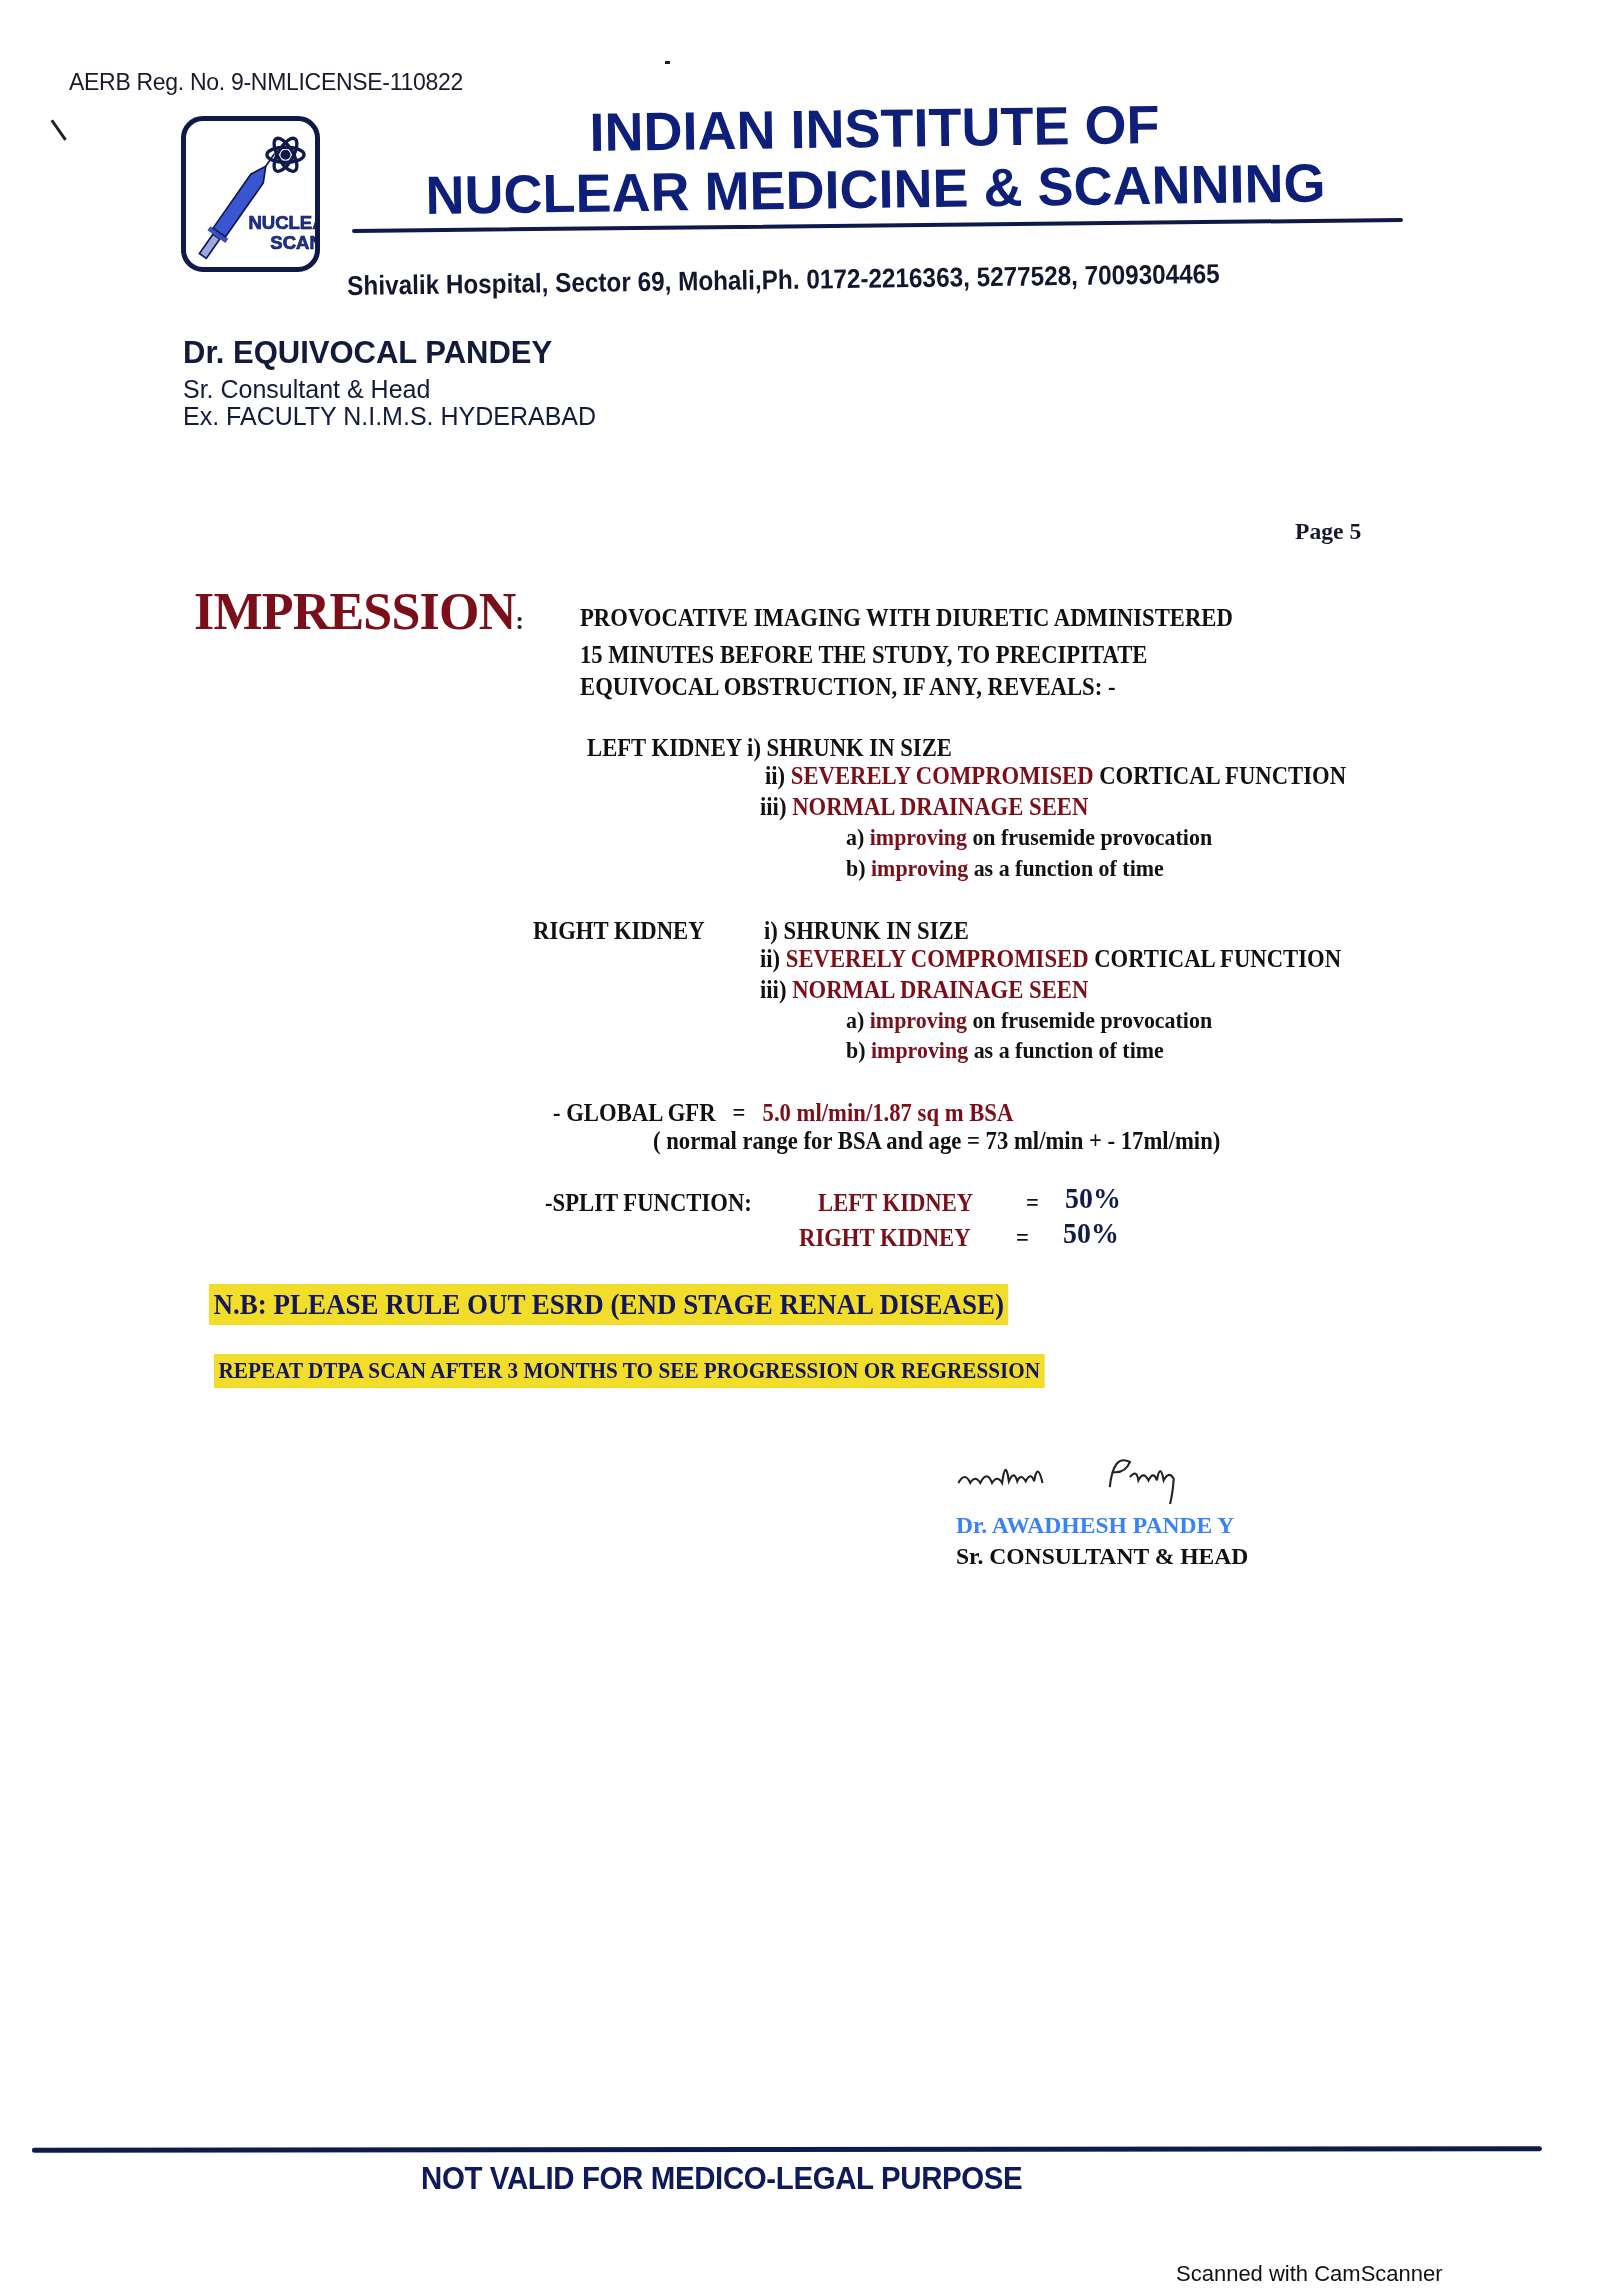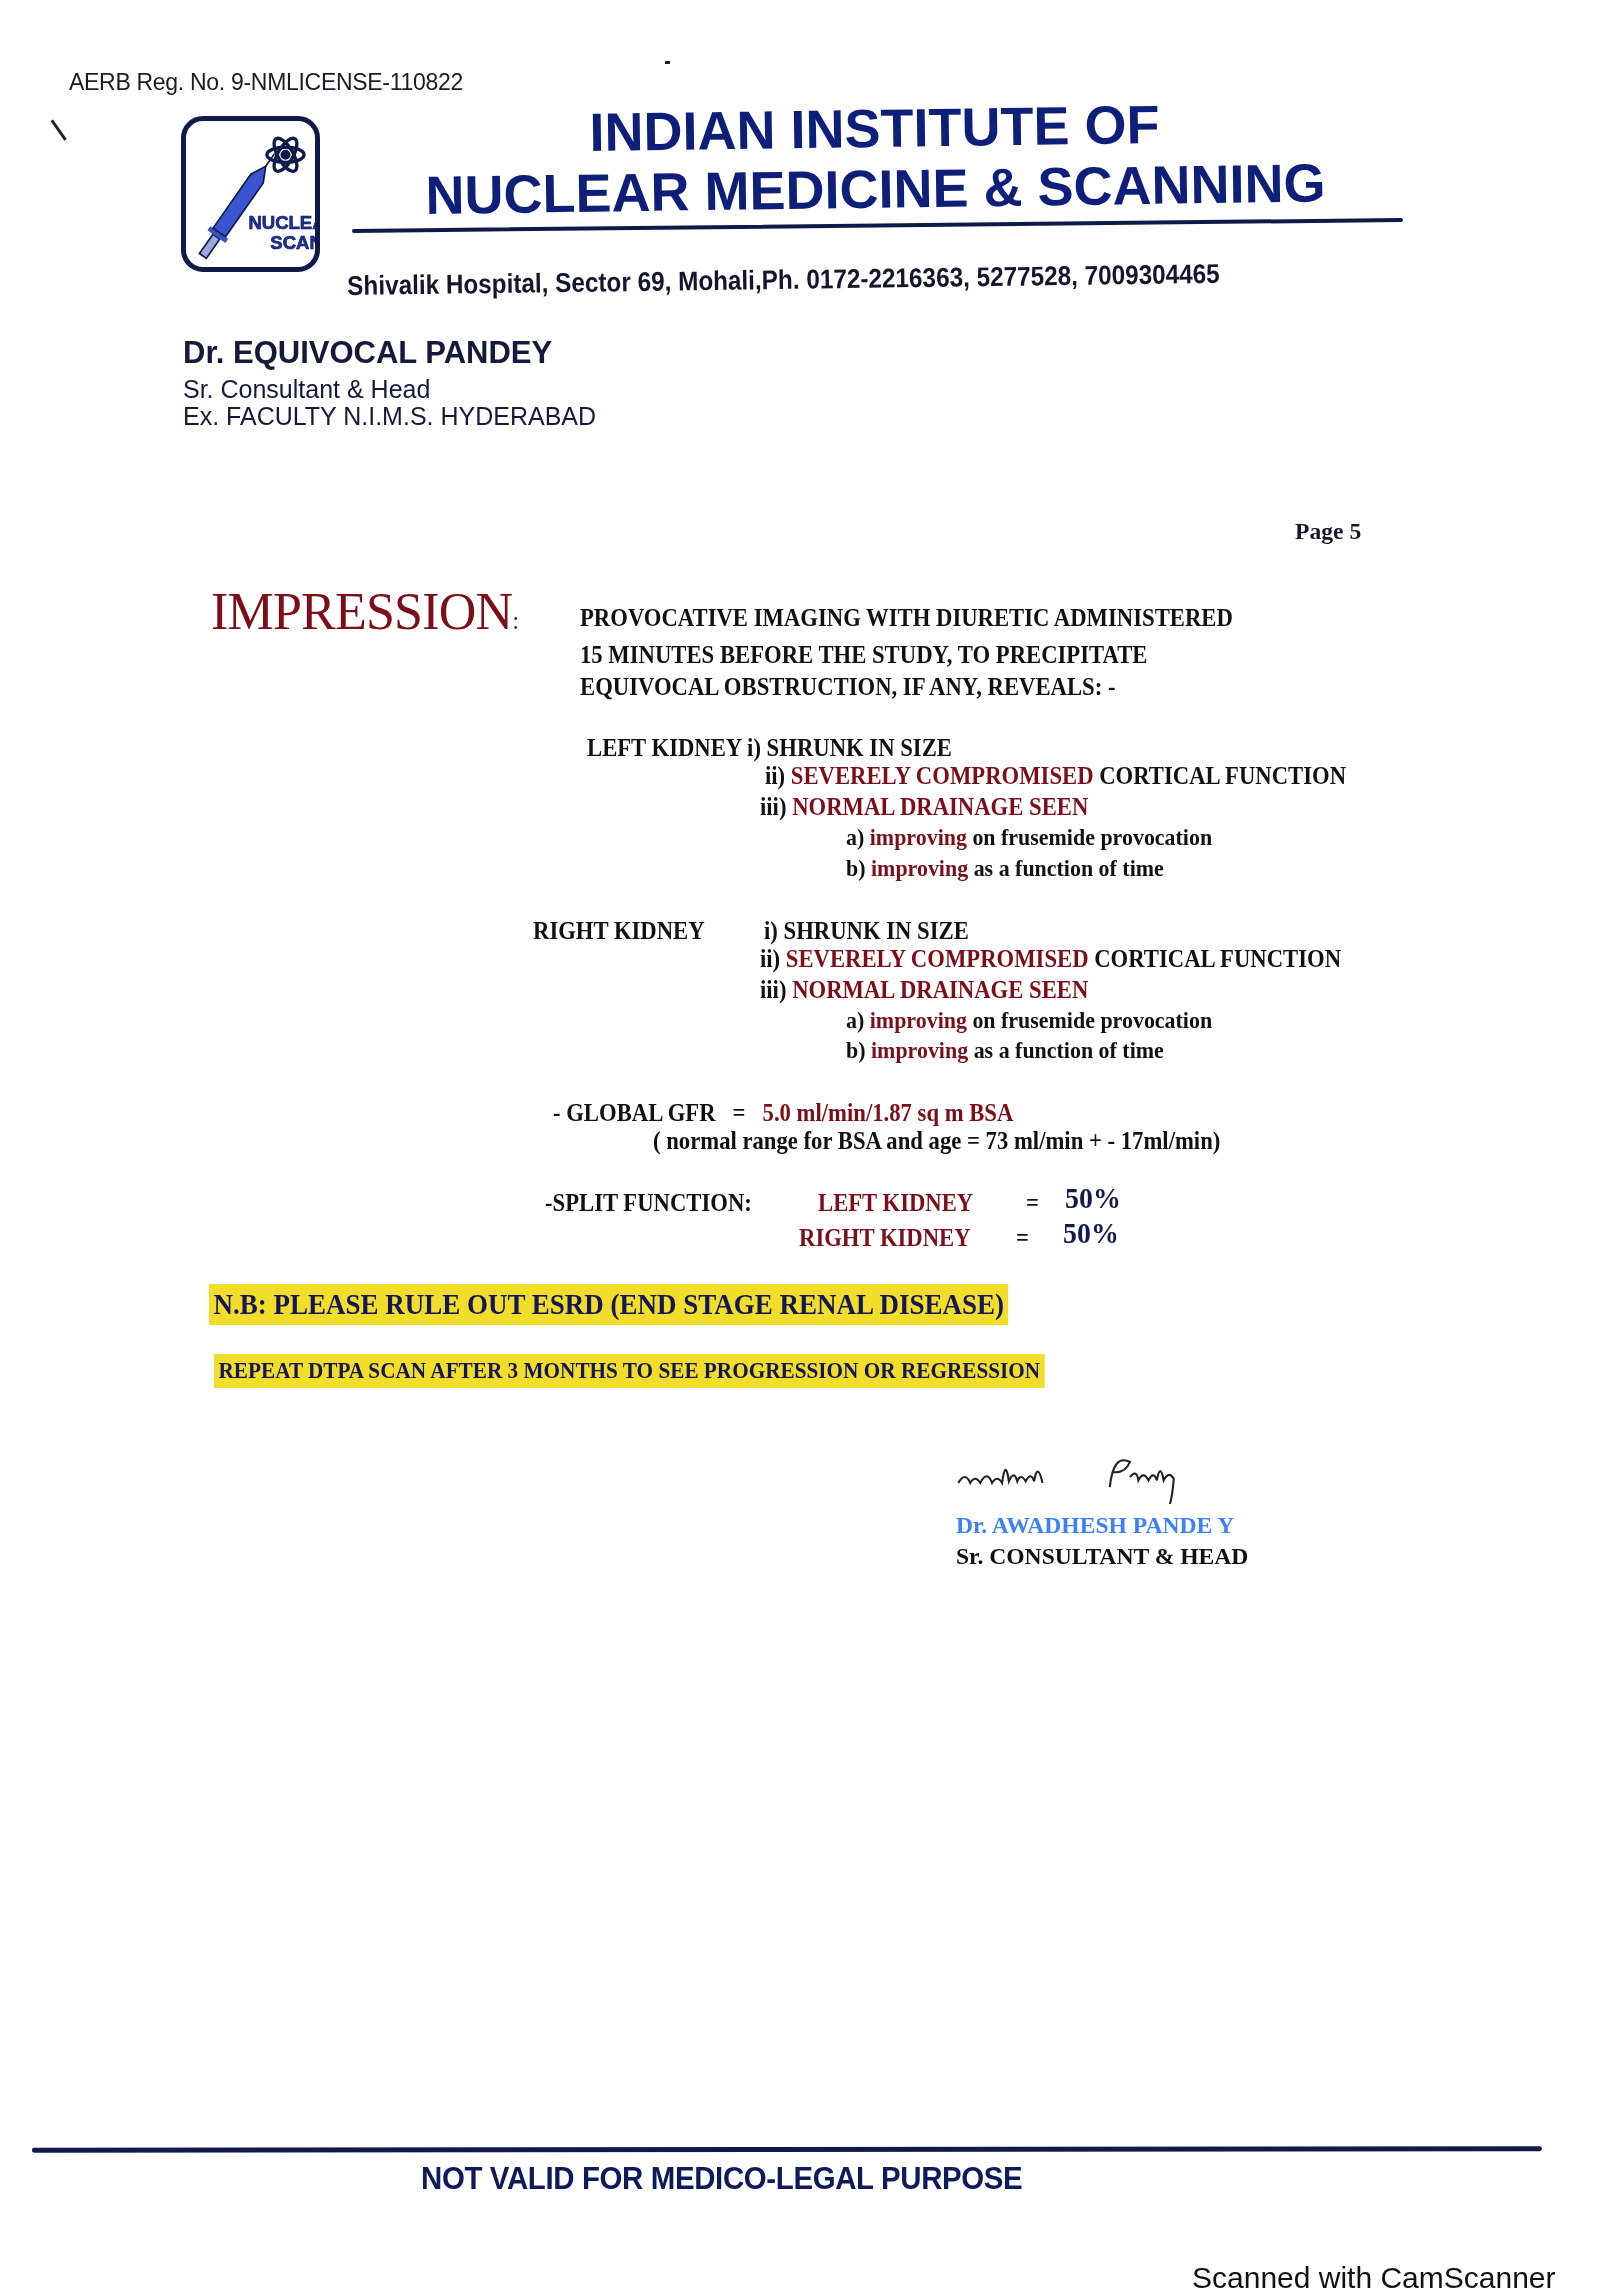--- a/index.html
+++ b/index.html
@@ -10,36 +10,36 @@
   .logo svg { position: absolute; left: 0; top: 0; }
   .title1 { left: 589px; top: 101px; font-size: 54px; font-weight: bold; color: #0e1f7a; letter-spacing: 0px; transform: rotate(-0.8deg); transform-origin: left top; }
   .title2 { left: 425px; top: 164px; font-size: 54px; font-weight: bold; color: #0e1f7a; transform: rotate(-0.8deg); transform-origin: left top; }
   .hline-top { left: 352px; top: 229px; width: 1051px; height: 4.2px; background: #0f1a4a; transform: rotate(-0.6deg); transform-origin: left top; border-radius: 2.5px; }
   .address { left: 347px; top: 271px; font-size: 27px; font-weight: bold; color: #14162e; transform: rotate(-0.8deg) scaleX(0.9); transform-origin: left top; white-space: nowrap; }
   .docname { left: 183px; top: 335px; font-size: 31px; font-weight: bold; color: #141a3a; }
   .docrole { left: 183px; top: 375px; font-size: 25px; color: #141a3a; }
   .docfac { left: 183px; top: 402px; font-size: 25px; color: #141a3a; text-align: center; }
   .serif { font-family: "Liberation Serif", serif; font-weight: bold; }
   .page { left: 1295px; top: 518px; font-size: 23.6px; color: #161630; }
-  .imp-h { left: 211px; top: 582px; font-size: 52px; color: #7a0f1a; letter-spacing: -0.8px; font-family: "Liberation Serif", serif; font-weight: normal; text-align: right; }
+  .imp-h { left: 194px; top: 582px; font-size: 52px; color: #7a0f1a; letter-spacing: -0.8px; font-family: "Liberation Serif", serif; font-weight: bold; text-align: right; }
   .imp-colon { color: #222; font-size: 25px; }
   .imp-line { font-size: 24.4px; color: #111; transform: scaleX(0.93); transform-origin: left top; white-space: nowrap; }
   .red { color: #7a0f1a; }
   .txt { font-size: 24.4px; color: #111; white-space: nowrap; transform: scaleX(0.93); transform-origin: left top; }
   .txt-sm { font-size: 23.6px; color: #111; white-space: nowrap; transform: scaleX(0.93); transform-origin: left top; }
   .big { font-size: 30px; }
   .hl { background: #f2dd2a; padding: 3.4px 5px; color: #14165a; white-space: nowrap; display: inline-block; }
   .nb { left: 209px; top: 1284px; font-size: 30px; }
   .repeat { left: 214px; top: 1354px; font-size: 23.6px; }
   .sig { left: 950px; top: 1445px; width: 328px; height: 59px; }
   .signame { left: 956px; top: 1512px; font-size: 23.6px; color: #3b82f6; }
   .sigrole { left: 956px; top: 1543px; font-size: 23.6px; color: #111; }
   .hline-bot { left: 32px; top: 2147px; width: 1510px; height: 5px; background: #0f1a4a; border-radius: 2.5px; transform: rotate(-0.05deg); }
   .notvalid { left: 421px; top: 2160px; font-size: 32px; font-weight: bold; color: #0e1a5a; letter-spacing: -0.4px; transform: scaleX(0.92); transform-origin: left top; white-space: nowrap; }
-  .camscan { left: 1176px; top: 2261px; font-size: 30px; color: #111; white-space: nowrap; margin-left: 16px; }
+  .camscan { left: 1176px; top: 2261px; font-size: 22px; color: #111; white-space: nowrap; }
   .mark { background: #222; }
 </style>
 </head>
 <body>
 
 <div class="abs reg">AERB Reg. No. 9-NMLICENSE-110822</div>
 <div class="abs mark" style="left:57px;top:118px;width:3.4px;height:23.6px;transform:rotate(-35deg);"></div>
 <div class="abs mark" style="left:665px;top:61px;width:5px;height:2.5px;"></div>
 
 <div class="abs logo">

